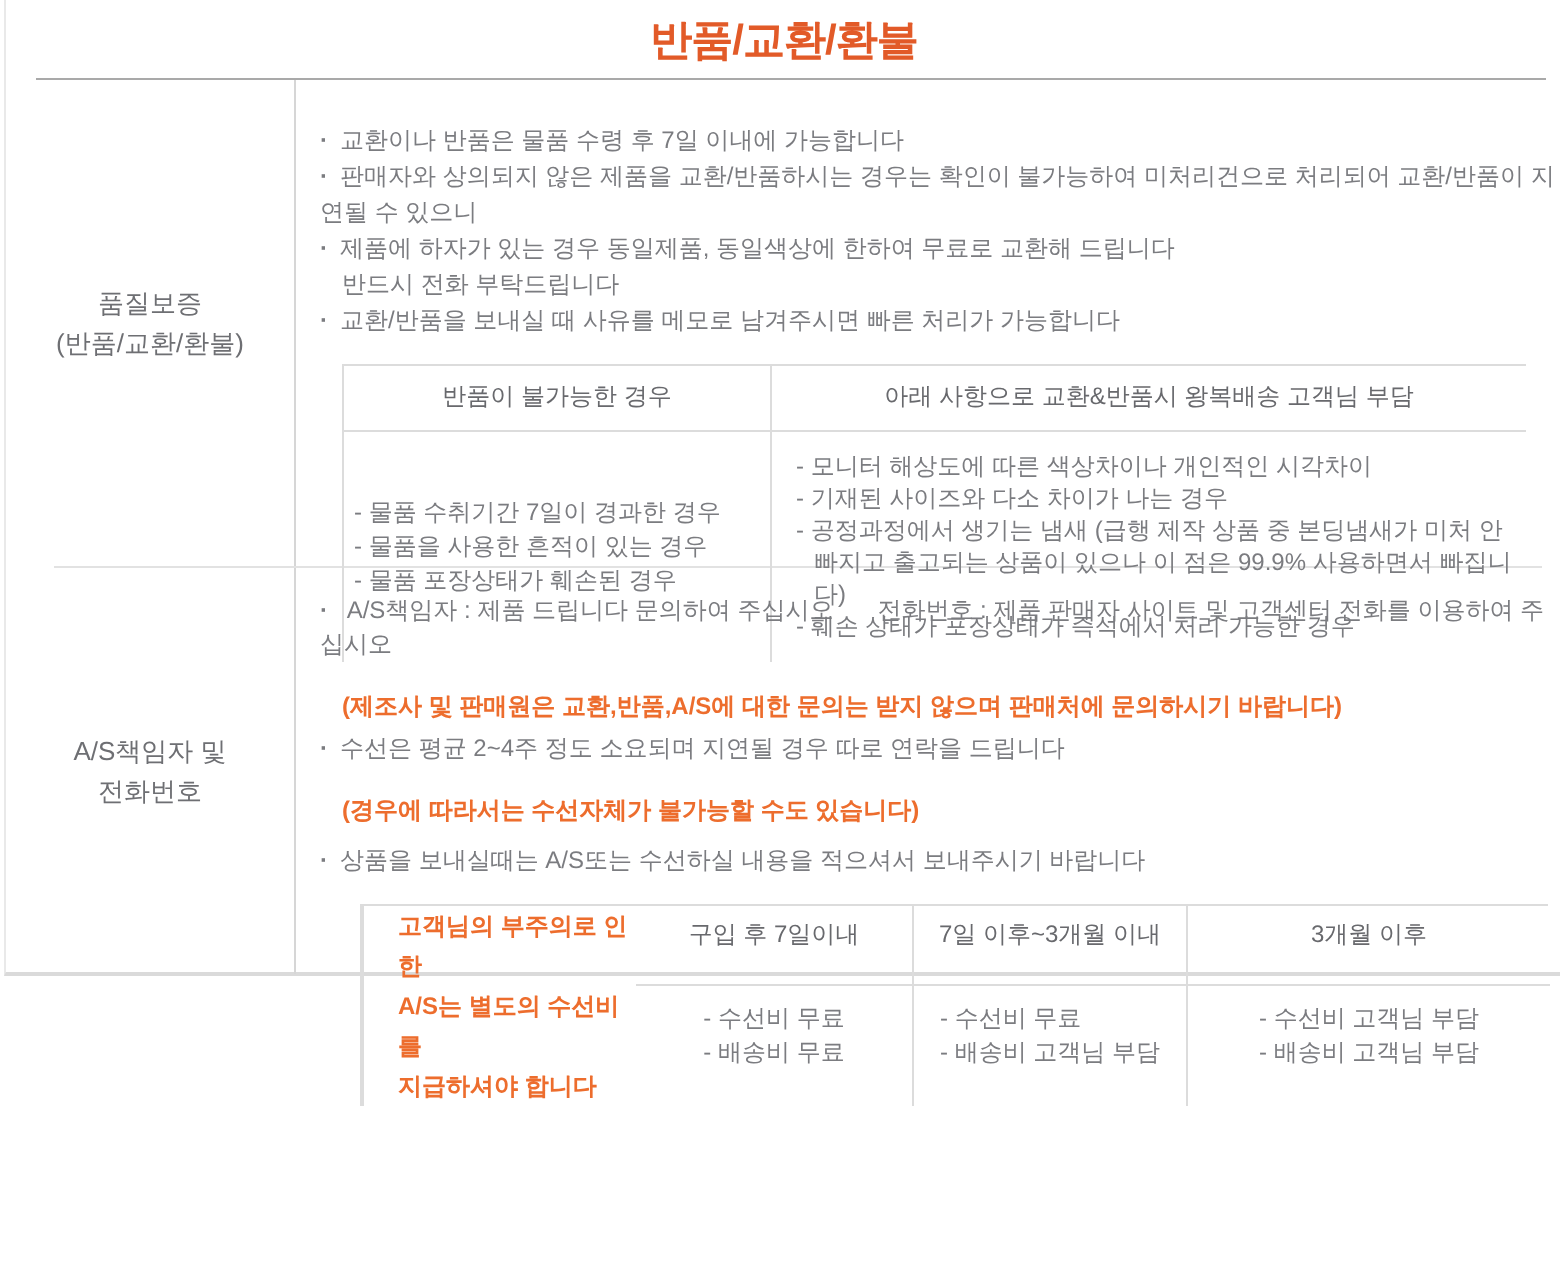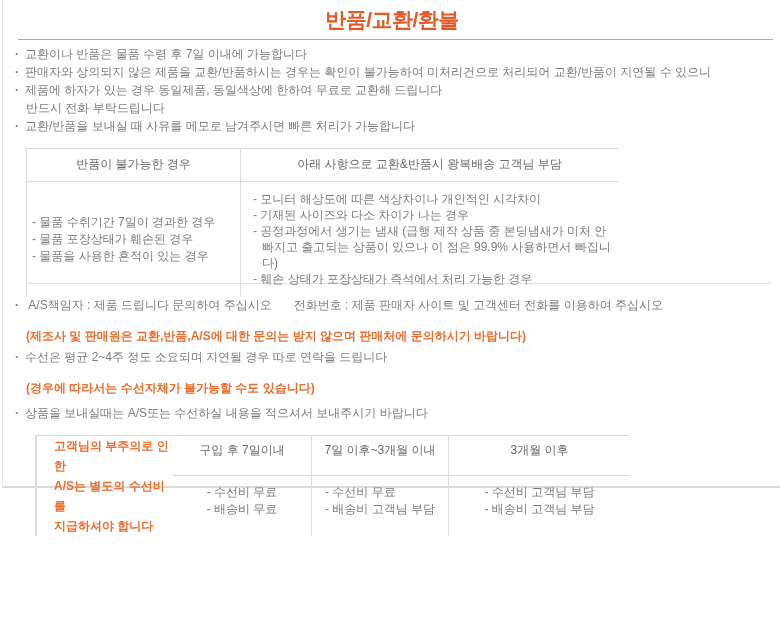--- a/index.html
+++ b/index.html
@@ -23,21 +23,21 @@
   .section-1 { height:243px; }
   .section-2 { height:203px; }
   .section-rule { border-top:1px solid #e2e2e2; margin:0 10px 0 24px; height:0; }
   .section-label {
     flex:0 0 145px; width:145px;
     border-right:1px solid #d6d6d6;
     display:flex; flex-direction:column; justify-content:center; align-items:center;
     color:#6e6f73; font-size:13px; line-height:20px; text-align:center;
   }
   .section-body { flex:1; padding-left:12px; font-size:12px; color:#7b7c80; }
-  .bullets { margin-top:5px; line-height:18px; }
+  .bullets { margin-top:21px; line-height:18px; }
   .bullet-line::before { content:"·"; font-weight:bold; margin-right:6px; color:#7b7c80; }
   .cont-line { padding-left:11px; }
   .warn { color:#ed6d2d; font-weight:bold; }
   .warn-indent { padding-left:11px; margin-top:14px; }
 
   
   .qtable {
     margin:13px 0 0 11px; width:592px;
     display:grid; grid-template-columns:213px 1fr;
     border-top:1px solid #dcdcdc; border-left:1px solid #dcdcdc;
@@ -82,50 +82,58 @@
 <body>
 
 <div class="frame">
 
   <div class="title-bar">
     <span class="page-title">반품/교환/환불</span>
   </div>
   <div class="title-rule"></div>
 
   <div class="section section-1">
+    <div class="section-label">
+      <span>품질보증</span>
+      <span>(반품/교환/환불)</span>
+    </div>
     <div class="section-body">
       <div class="bullets">
         <div class="bullet-line">교환이나 반품은 물품 수령 후 7일 이내에 가능합니다</div>
         <div class="bullet-line">판매자와 상의되지 않은 제품을 교환/반품하시는 경우는 확인이 불가능하여 미처리건으로 처리되어 교환/반품이 지연될 수 있으니</div>
         <div class="bullet-line">제품에 하자가 있는 경우 동일제품, 동일색상에 한하여 무료로 교환해 드립니다</div>
         <div class="cont-line">반드시 전화 부탁드립니다</div>
         <div class="bullet-line">교환/반품을 보내실 때 사유를 메모로 남겨주시면 빠른 처리가 가능합니다</div>
       </div>
 
       <div class="qtable">
         <div class="th">반품이 불가능한 경우</div>
         <div class="th col-right">아래 사항으로 교환&amp;반품시 왕복배송 고객님 부담</div>
         <div class="td td-left">
           <div>- 물품 수취기간 7일이 경과한 경우</div>
+          <div>- 물품을 사용한 흔적이 있는 경우</div>
           <div>- 물품 포장상태가 훼손된 경우</div>
-          <div>- 물품을 사용한 흔적이 있는 경우</div>
         </div>
         <div class="td td-right col-right">
           <div class="hang">- 모니터 해상도에 따른 색상차이나 개인적인 시각차이</div>
           <div class="hang">- 기재된 사이즈와 다소 차이가 나는 경우</div>
           <div class="hang">- 공정과정에서 생기는 냄새 (급행 제작 상품 중 본딩냄새가 미처 안빠지고 출고되는 상품이 있으나 이 점은 99.9% 사용하면서 빠집니다)</div>
           <div class="hang">- 훼손 상태가 포장상태가 즉석에서 처리 가능한 경우</div>
         </div>
       </div>
     </div>
   </div>
 
   <div class="section-rule"></div>
 
   <div class="section section-2">
+    <div class="section-label">
+      <span>A/S책임자 및</span>
+      <span>전화번호</span>
+    </div>
     <div class="section-body">
       <div class="as-line1 bullet-line">
         <span class="as-resp">A/S책임자 : 제품 드립니다 문의하여 주십시오</span>
         <span>전화번호 : 제품 판매자 사이트 및 고객센터 전화를 이용하여 주십시오</span>
       </div>
       <div class="warn warn-indent">(제조사 및 판매원은 교환,반품,A/S에 대한 문의는 받지 않으며 판매처에 문의하시기 바랍니다)</div>
 
       <div class="bullet-line mt12">수선은 평균 2~4주 정도 소요되며 지연될 경우 따로 연락을 드립니다</div>
       <div class="warn warn-indent">(경우에 따라서는 수선자체가 불가능할 수도 있습니다)</div>
 

